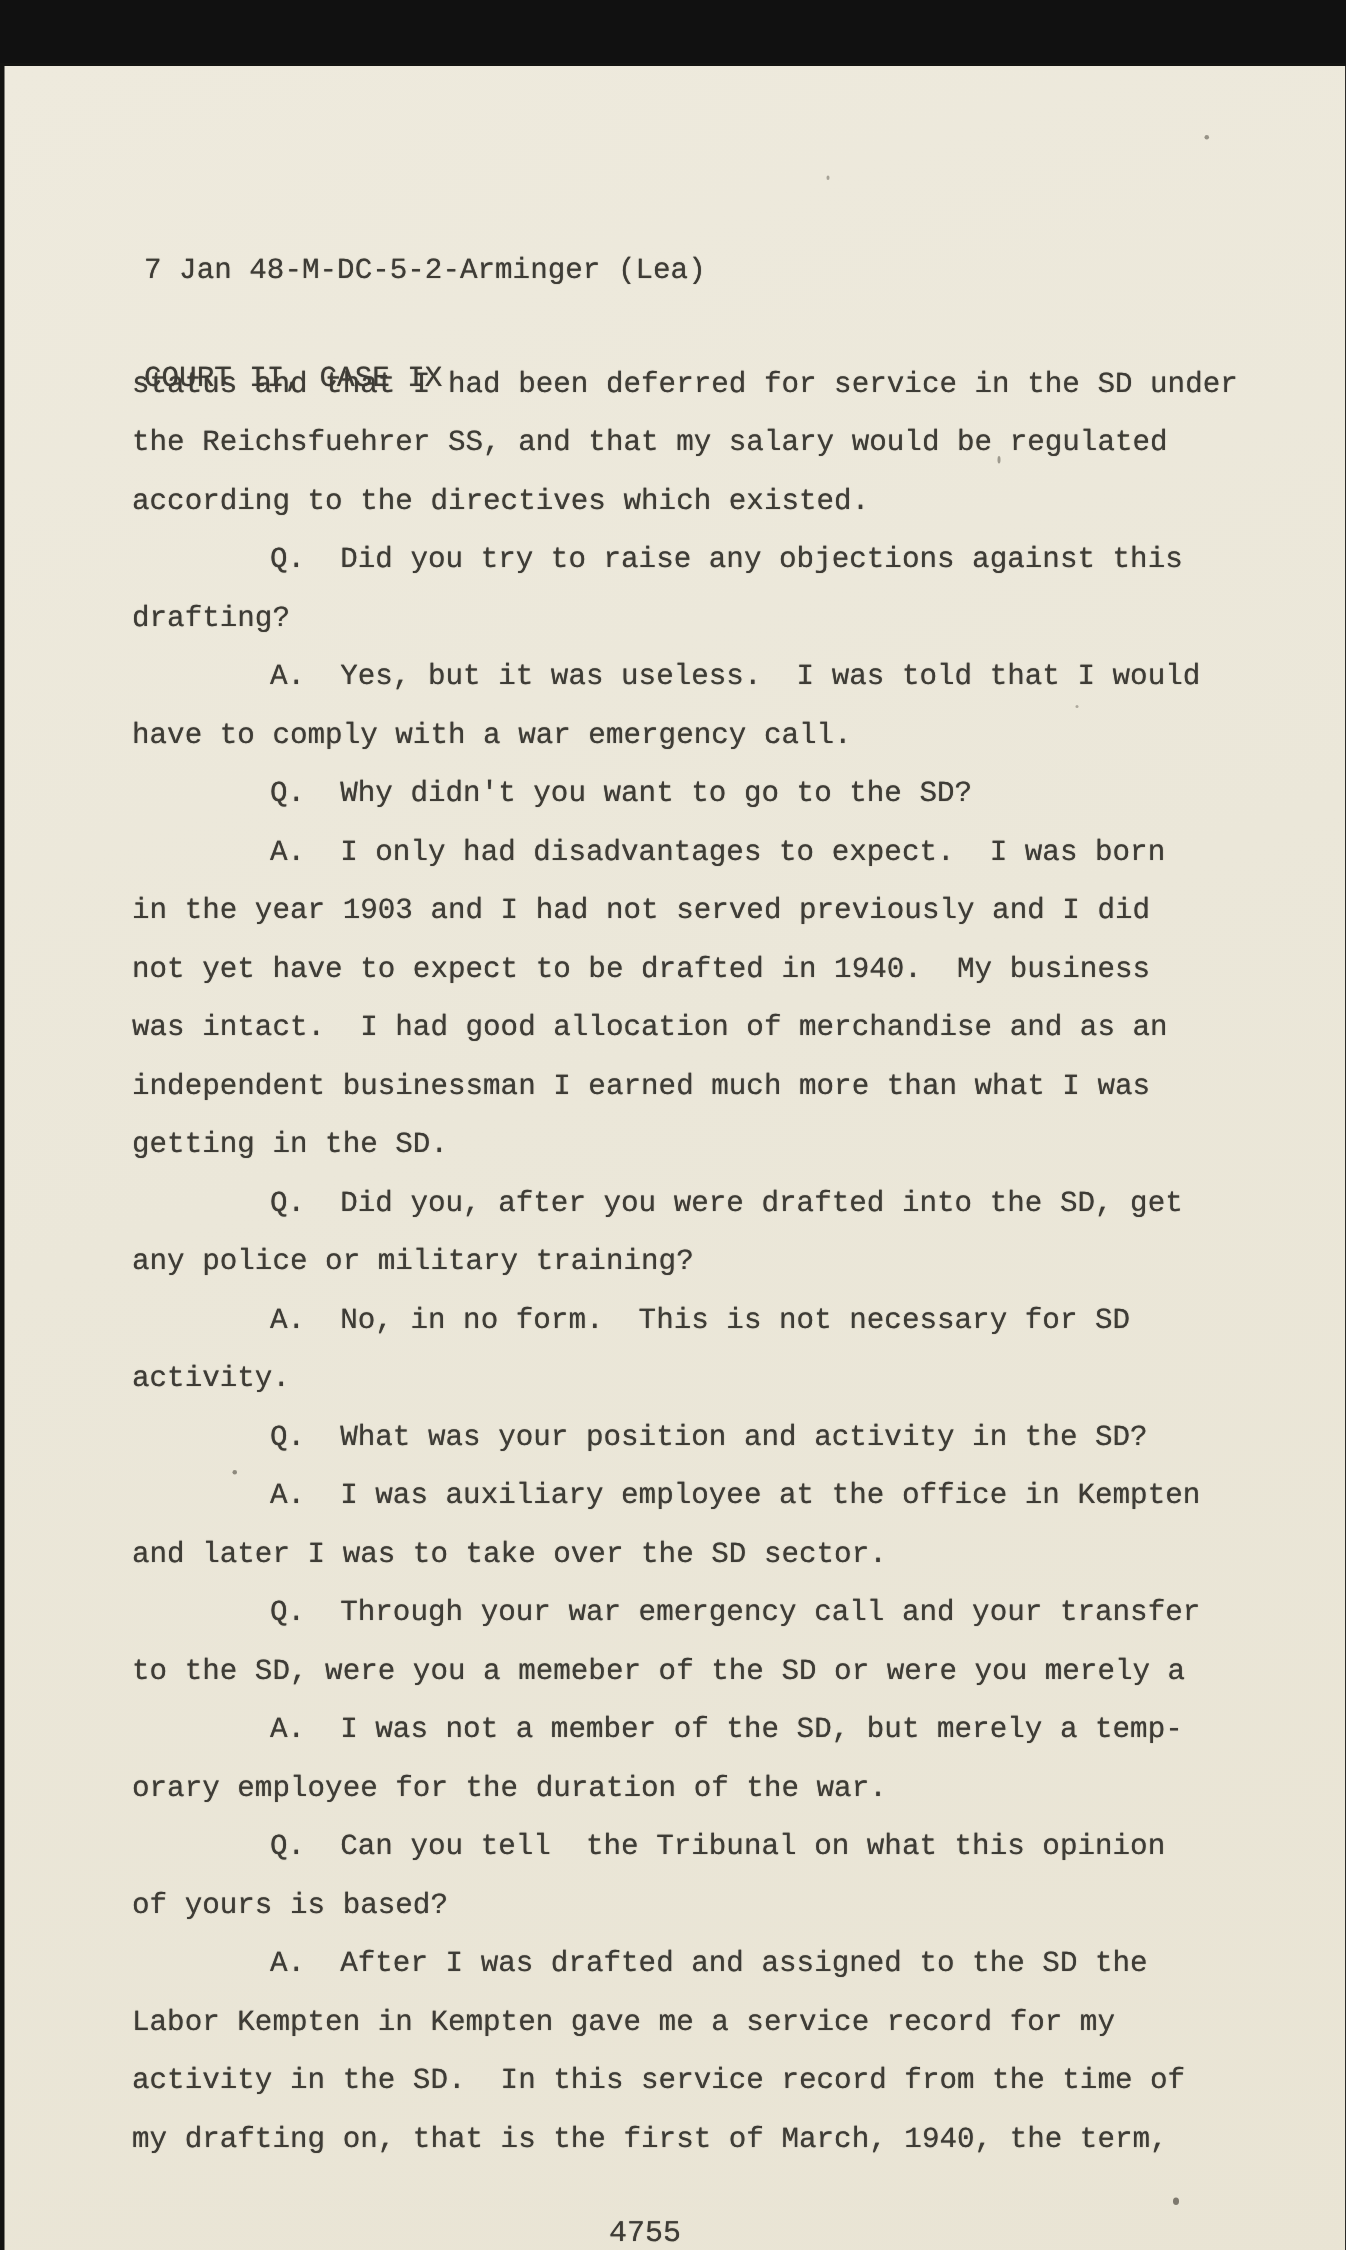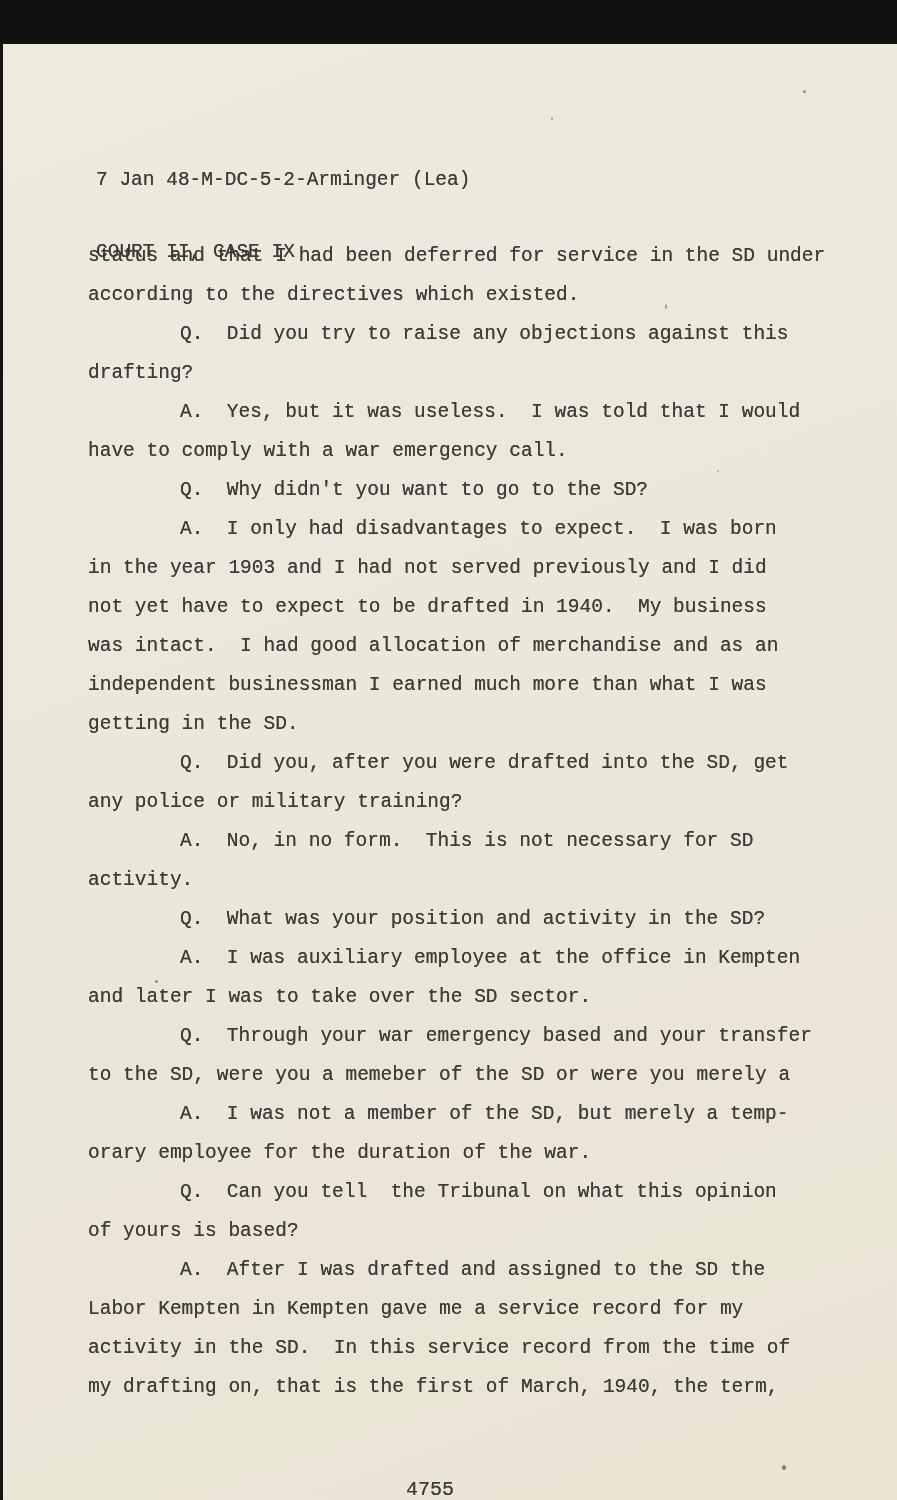--- a/index.html
+++ b/index.html
@@ -77,40 +77,41 @@
 <div class="scan-frame">
   <div class="paper">
 
     <div class="doc-header ink">
       <div>7 Jan 48-M-DC-5-2-Arminger (Lea)</div>
       <div>COURT II, CASE IX</div>
     </div>
 
     <div class="doc-body ink">
         <div class="line">status and that I had been deferred for service in the SD under</div>
+        <div class="line">the Reichsfuehrer SS, and that my salary would be regulated</div>
         <div class="line">according to the directives which existed.</div>
         <div class="line indent">Q.  Did you try to raise any objections against this</div>
         <div class="line">drafting?</div>
         <div class="line indent">A.  Yes, but it was useless.  I was told that I would</div>
         <div class="line">have to comply with a war emergency call.</div>
         <div class="line indent">Q.  Why didn't you want to go to the SD?</div>
         <div class="line indent">A.  I only had disadvantages to expect.  I was born</div>
         <div class="line">in the year 1903 and I had not served previously and I did</div>
         <div class="line">not yet have to expect to be drafted in 1940.  My business</div>
         <div class="line">was intact.  I had good allocation of merchandise and as an</div>
         <div class="line">independent businessman I earned much more than what I was</div>
         <div class="line">getting in the SD.</div>
         <div class="line indent">Q.  Did you, after you were drafted into the SD, get</div>
         <div class="line">any police or military training?</div>
         <div class="line indent">A.  No, in no form.  This is not necessary for SD</div>
         <div class="line">activity.</div>
         <div class="line indent">Q.  What was your position and activity in the SD?</div>
         <div class="line indent">A.  I was auxiliary employee at the office in Kempten</div>
         <div class="line">and later I was to take over the SD sector.</div>
-        <div class="line indent">Q.  Through your war emergency based and your transfer</div>
+        <div class="line indent">Q.  Through your war emergency call and your transfer</div>
         <div class="line">to the SD, were you a memeber of the SD or were you merely a</div>
         <div class="line indent">A.  I was not a member of the SD, but merely a temp-</div>
         <div class="line">orary employee for the duration of the war.</div>
         <div class="line indent">Q.  Can you tell  the Tribunal on what this opinion</div>
         <div class="line">of yours is based?</div>
         <div class="line indent">A.  After I was drafted and assigned to the SD the</div>
         <div class="line">Labor Kempten in Kempten gave me a service record for my</div>
         <div class="line">activity in the SD.  In this service record from the time of</div>
         <div class="line">my drafting on, that is the first of March, 1940, the term,</div>
       </div>

